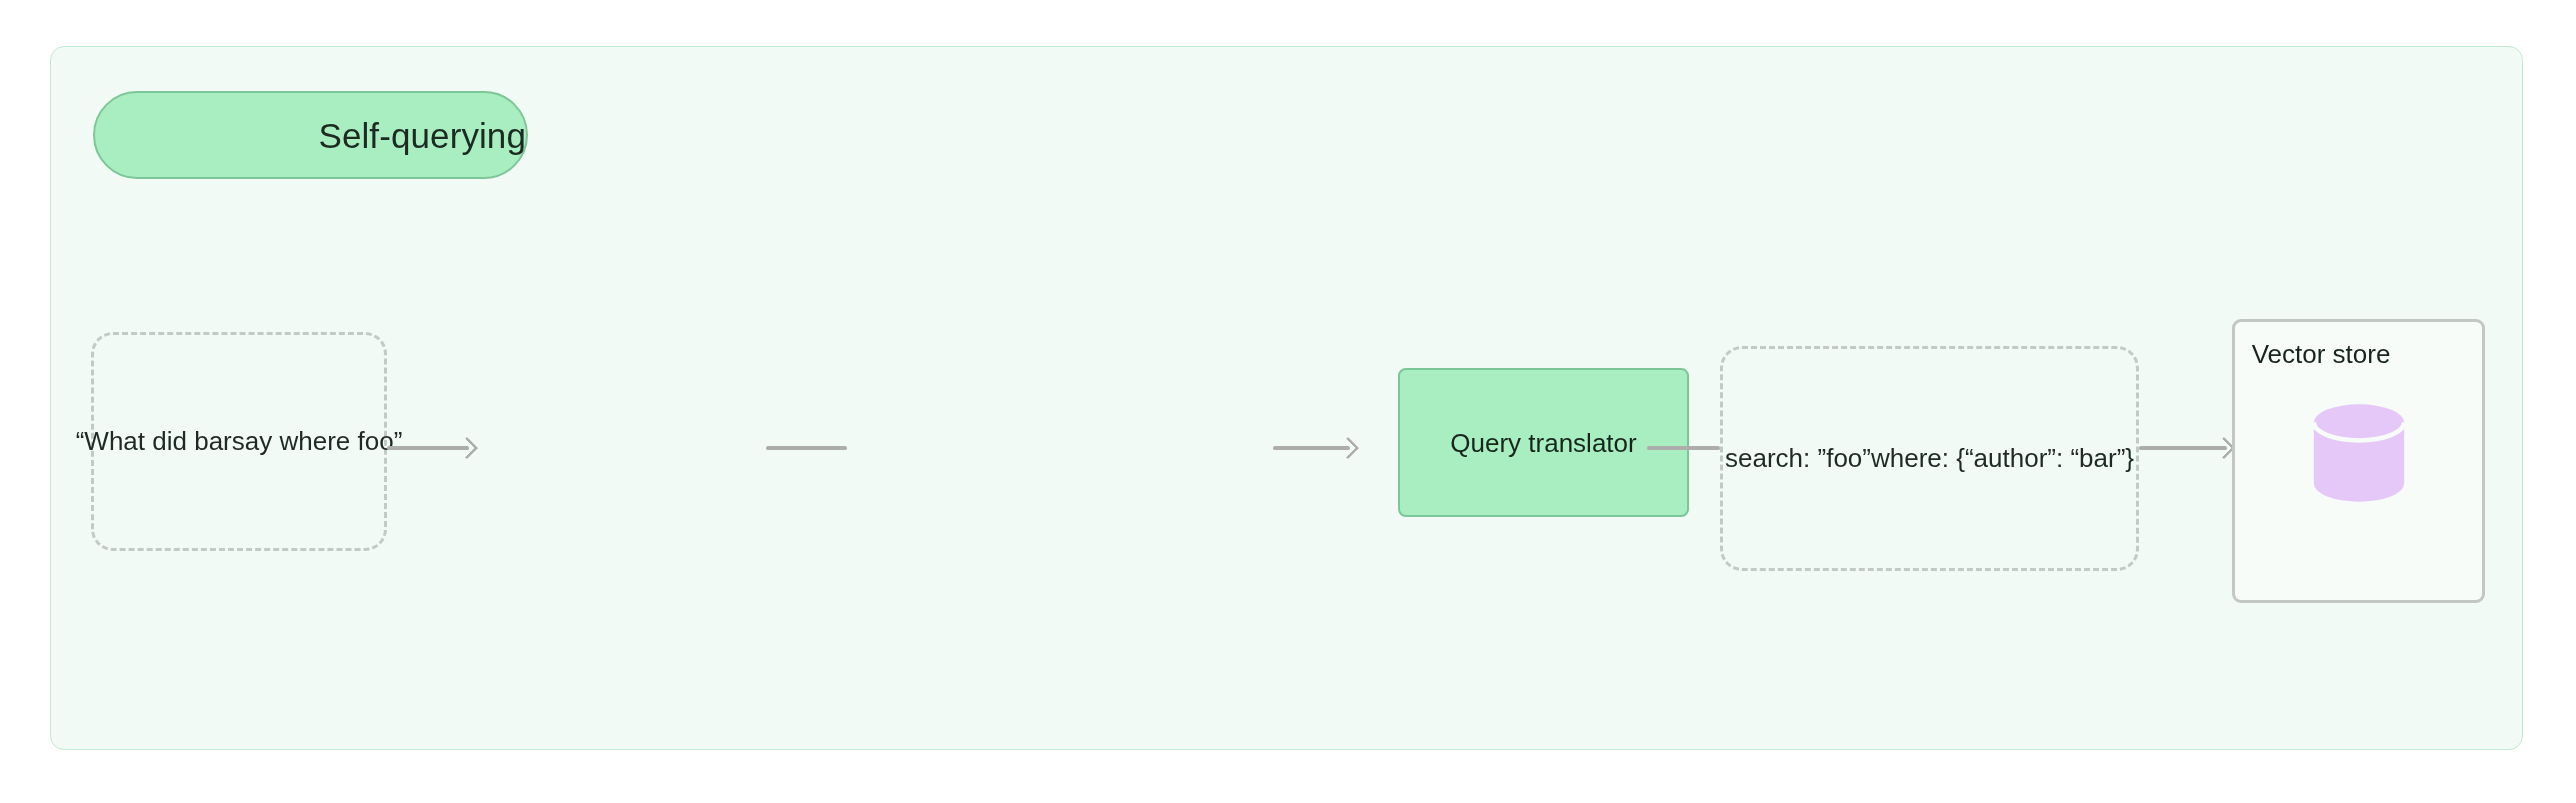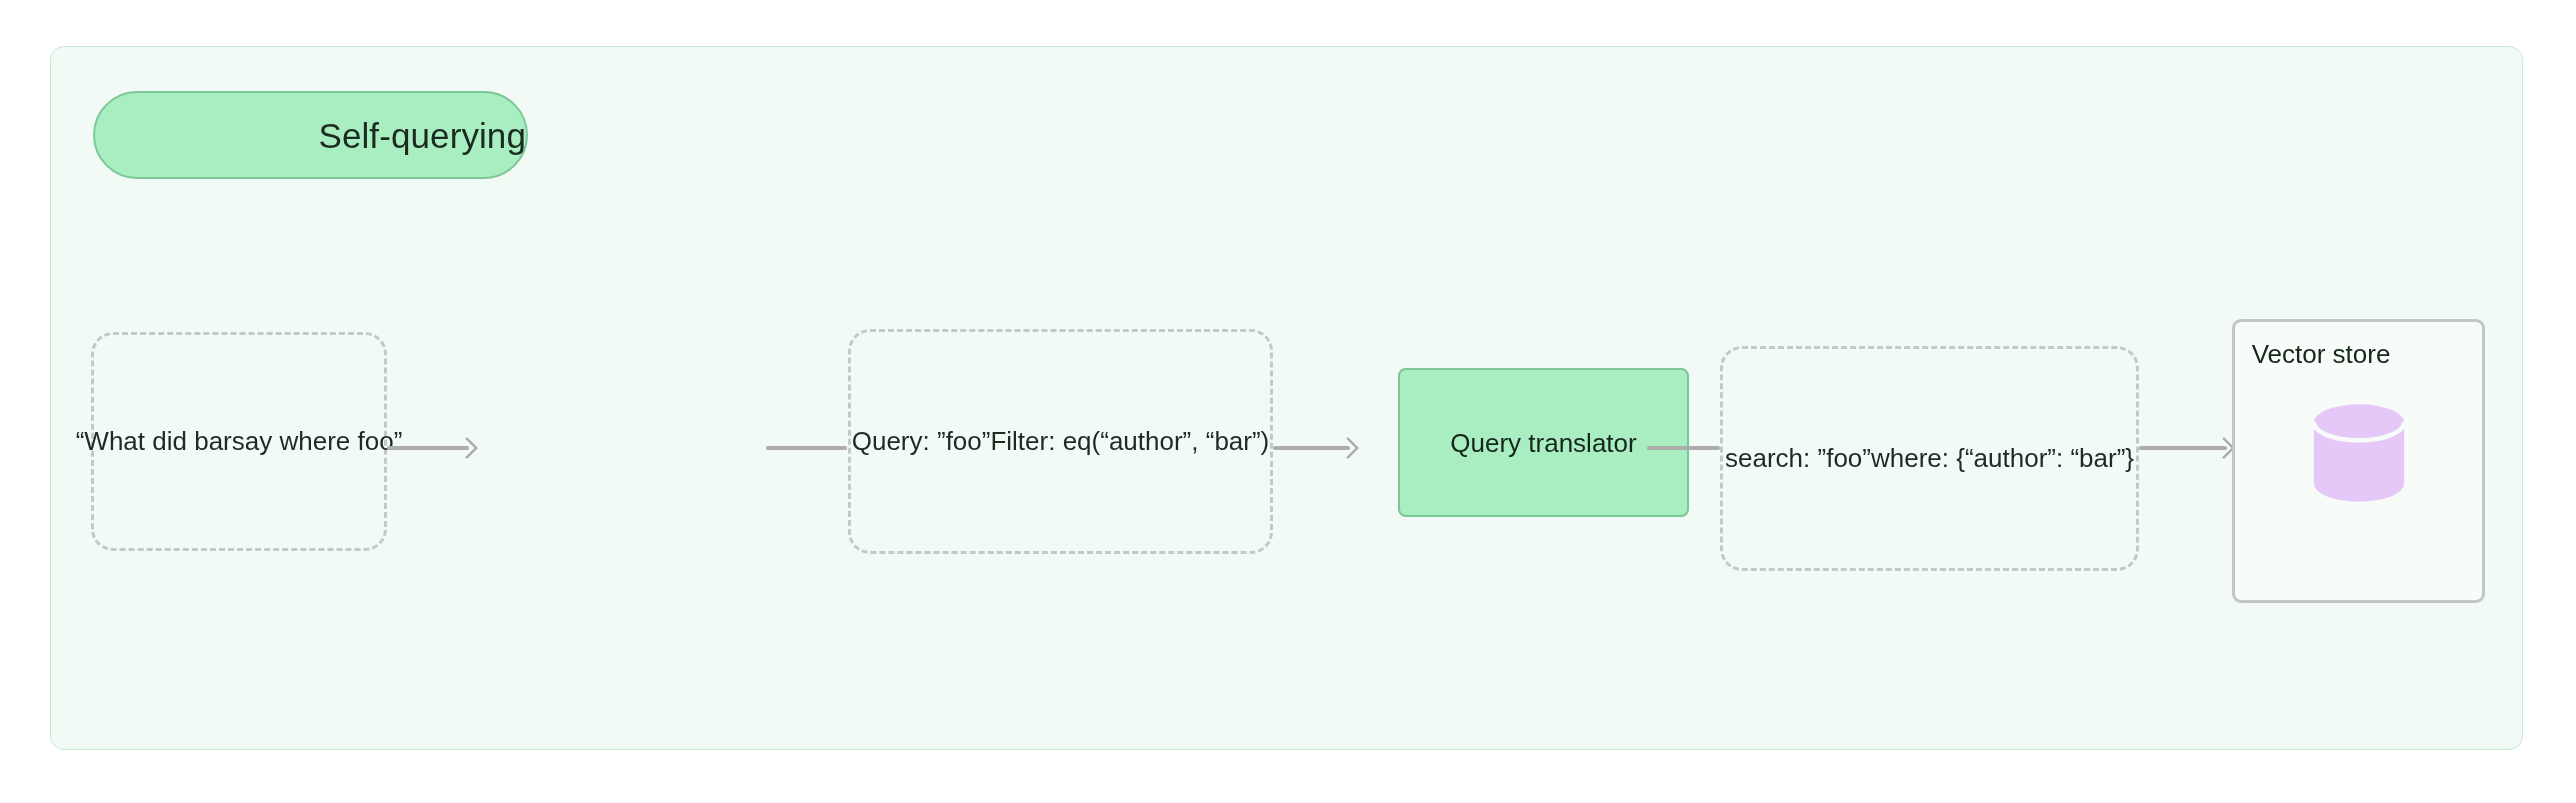--- a/index.html
+++ b/index.html
@@ -215,24 +215,20 @@
       <div class="shaft"></div>
       <div class="head"></div>
     </div>
 
 
     <div class="arrow" id="arrow-2">
       <div class="shaft"></div>
 
     </div>
 
-    <div class="node dashed-node" id="node-structured-query">
-      <div class="line">Query: ”foo”</div>
-      <div class="line">Filter: eq(“author”, “bar”)</div>
-    </div>
 
     <div class="arrow" id="arrow-3">
       <div class="shaft"></div>
       <div class="head"></div>
     </div>
 
     <div class="node green-node" id="node-query-translator">
       <span class="node-title">Query translator</span>
     </div>
 

